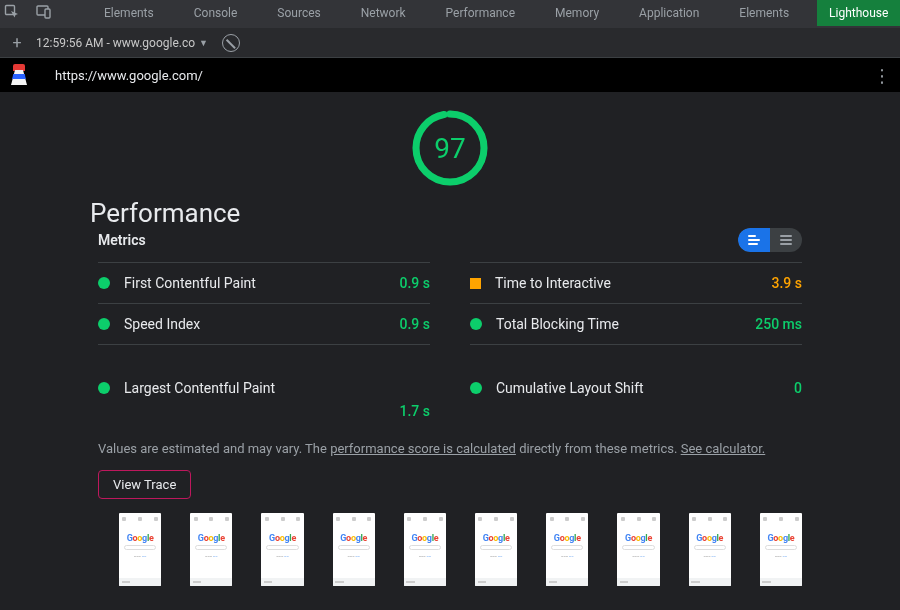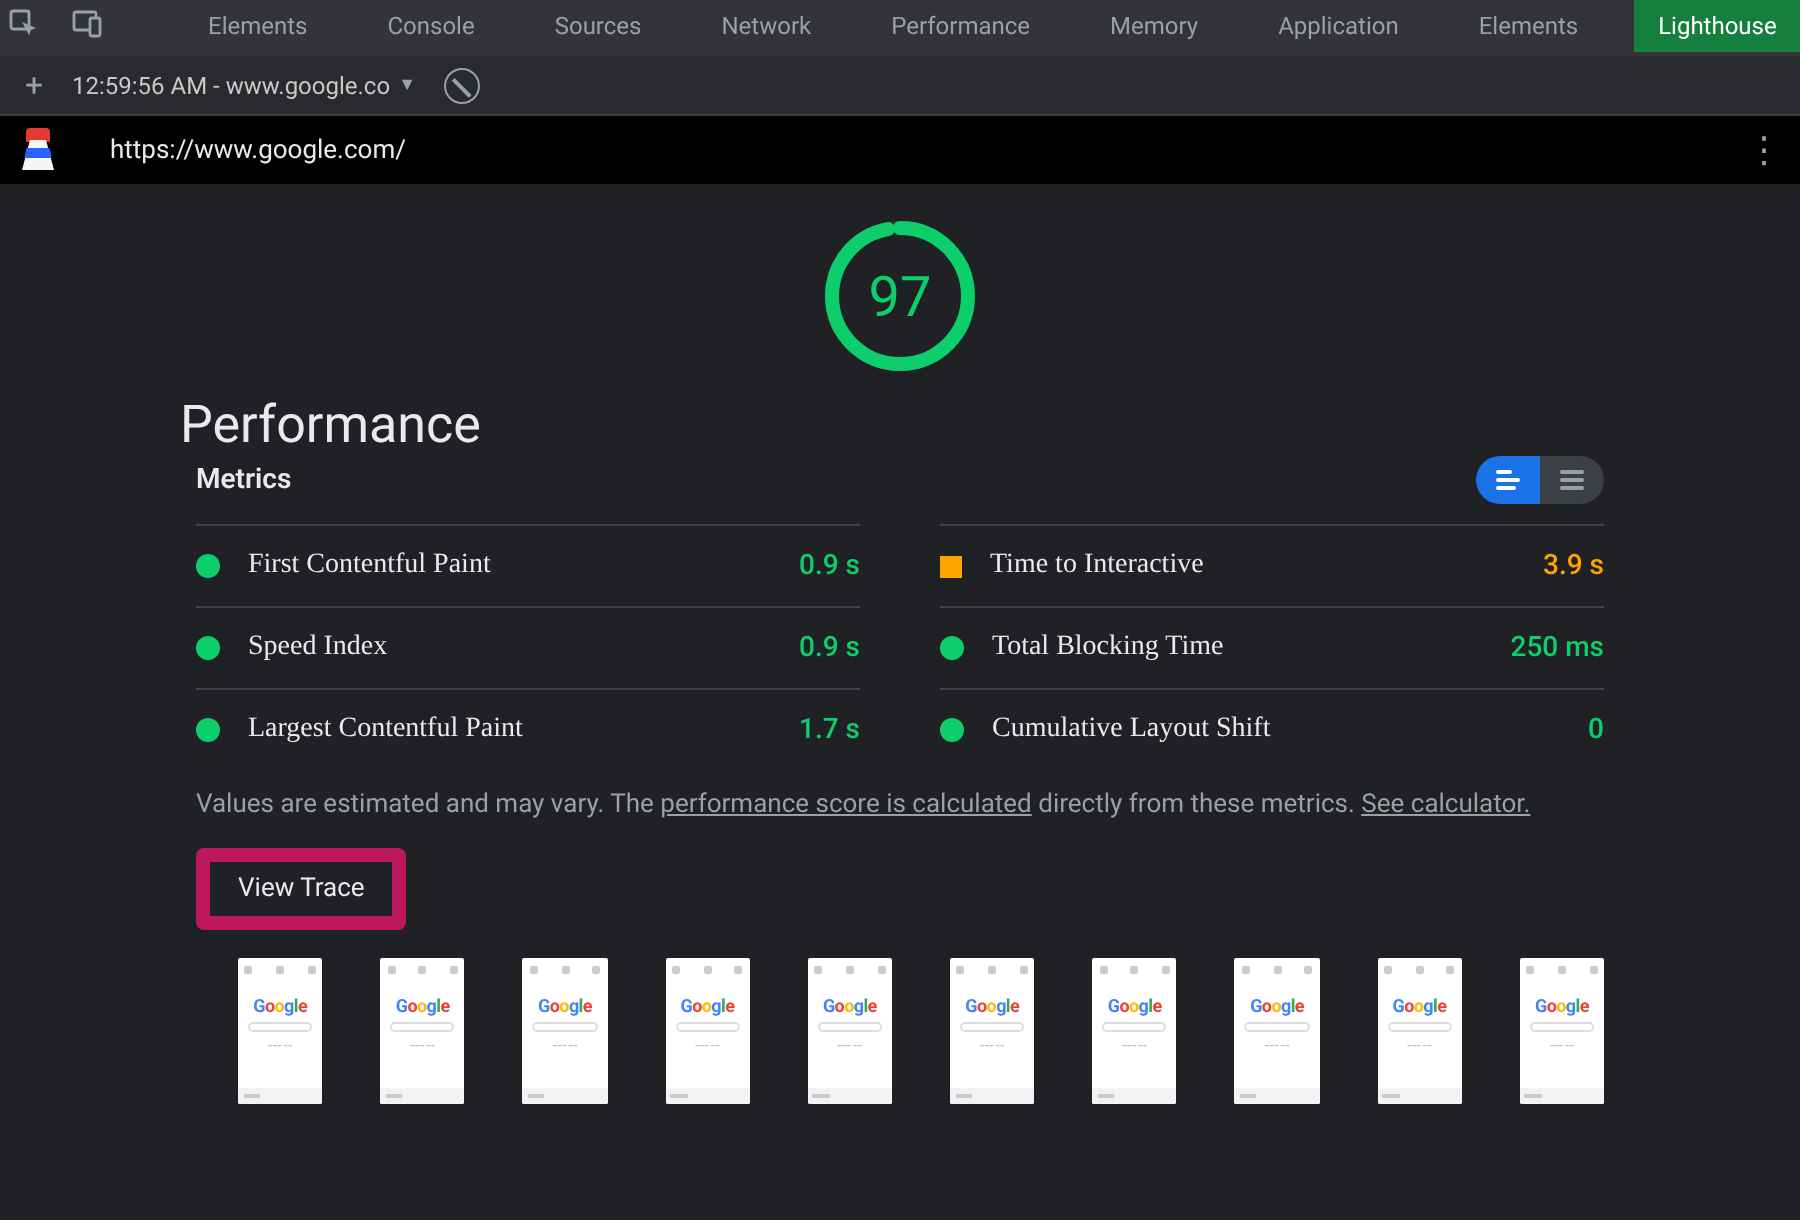--- a/index.html
+++ b/index.html
@@ -44,27 +44,27 @@
   .toggle { display:flex; background:#3c4043; border-radius:16px; overflow:hidden; }
   .toggle .opt { width:32px; height:24px; display:flex; align-items:center; justify-content:center; cursor:pointer; }
   .toggle .opt.active { background:#1a73e8; border-radius:16px 0 0 16px; }
   .tog-lines { display:flex; flex-direction:column; gap:2px; }
   .tog-lines span { display:block; height:2px; background:#fff; border-radius:1px; }
 
   .metrics-grid { display:grid; grid-template-columns:1fr 1fr; gap:0 40px; margin-top:10px; padding:0 8px; }
   .metric { display:flex; align-items:center; padding:12px 0; border-top:1px solid #3c4043; }
   .dot { width:12px; height:12px; border-radius:50%; margin-right:14px; flex-shrink:0; }
   .sq { border-radius:0; width:11px; height:11px; }
-  .m-name { flex:1; color:#e8eaed; font-size:14px;font-family:Liberation Serif, serif; }
+  .m-name { flex:1; color:#e8eaed; font-size:14px; }
   .m-val { font-size:14px; font-weight:500; }
 
   .disclaimer { color:#9aa0a6; font-size:13px; padding:10px 8px 14px; }
   .disclaimer .ul { text-decoration:underline; cursor:pointer; }
 
-  .trace-btn { display:inline-block; margin:0 8px 14px; padding:6px 14px; border:7px solid #be185d; border-radius:4px; color:#e8eaed; font-size:13px; cursor:pointer; background:transparent; }
+  .trace-btn { display:inline-block; margin:0 8px 14px; padding:6px 14px; border:1px solid #be185d; border-radius:4px; color:#e8eaed; font-size:13px; cursor:pointer; background:transparent; }
 
   .filmstrip { display:flex; gap:8px; padding:0 8px 20px; }
   .thumb { flex:1; aspect-ratio: 58/100; background:#fff; border-radius:1px; position:relative; overflow:hidden;margin-left:21px; }
   .thumb .tbar { position:absolute; top:6%; left:8%; right:8%; height:6%; display:flex; justify-content:space-between; }
   .thumb .tbar i{ width:4px; height:4px; background:#ccc; border-radius:1px; }
   .thumb .glogo { position:absolute; top:28%; left:0; right:0; text-align:center; font-size:9px; font-weight:700; letter-spacing:-0.3px; }
   .thumb .glogo .b{color:#4285F4}.thumb .glogo .r{color:#EA4335}.thumb .glogo .y{color:#FBBC05}.thumb .glogo .g{color:#34A853}
   .thumb .sbox { position:absolute; top:44%; left:12%; right:12%; height:7%; border:1px solid #ddd; border-radius:6px; }
   .thumb .meta { position:absolute; top:58%; left:0; right:0; text-align:center; font-size:3px; color:#555; }
   .thumb .meta .bl{ color:#1a73e8; }
@@ -175,21 +175,21 @@
           <div class="m-val" style="color: rgb(12, 206, 107);">0.9 s</div>
         </div>
         <div class="metric">
           <div class="dot" style="background: rgb(12, 206, 107);"></div>
           <div class="m-name">Total Blocking Time</div>
           <div class="m-val" style="color: rgb(12, 206, 107);">250 ms</div>
         </div>
         <div class="metric">
           <div class="dot" style="background: rgb(12, 206, 107);"></div>
           <div class="m-name">Largest Contentful Paint</div>
-          <div class="m-val" style="color: rgb(12, 206, 107);">1.7 s</div>
+          <div class="m-val" style="color: rgb(12, 206, 107); margin-top: 46px;">1.7 s</div>
         </div>
         <div class="metric">
           <div class="dot" style="background: rgb(12, 206, 107);"></div>
           <div class="m-name">Cumulative Layout Shift</div>
           <div class="m-val" style="color: rgb(12, 206, 107);">0</div>
         </div>
       </div>
 
     <div class="disclaimer">
       <span>Values are estimated and may vary. The </span><span class="ul">performance score is calculated</span><span> directly from these metrics. </span><span class="ul">See calculator.</span>

